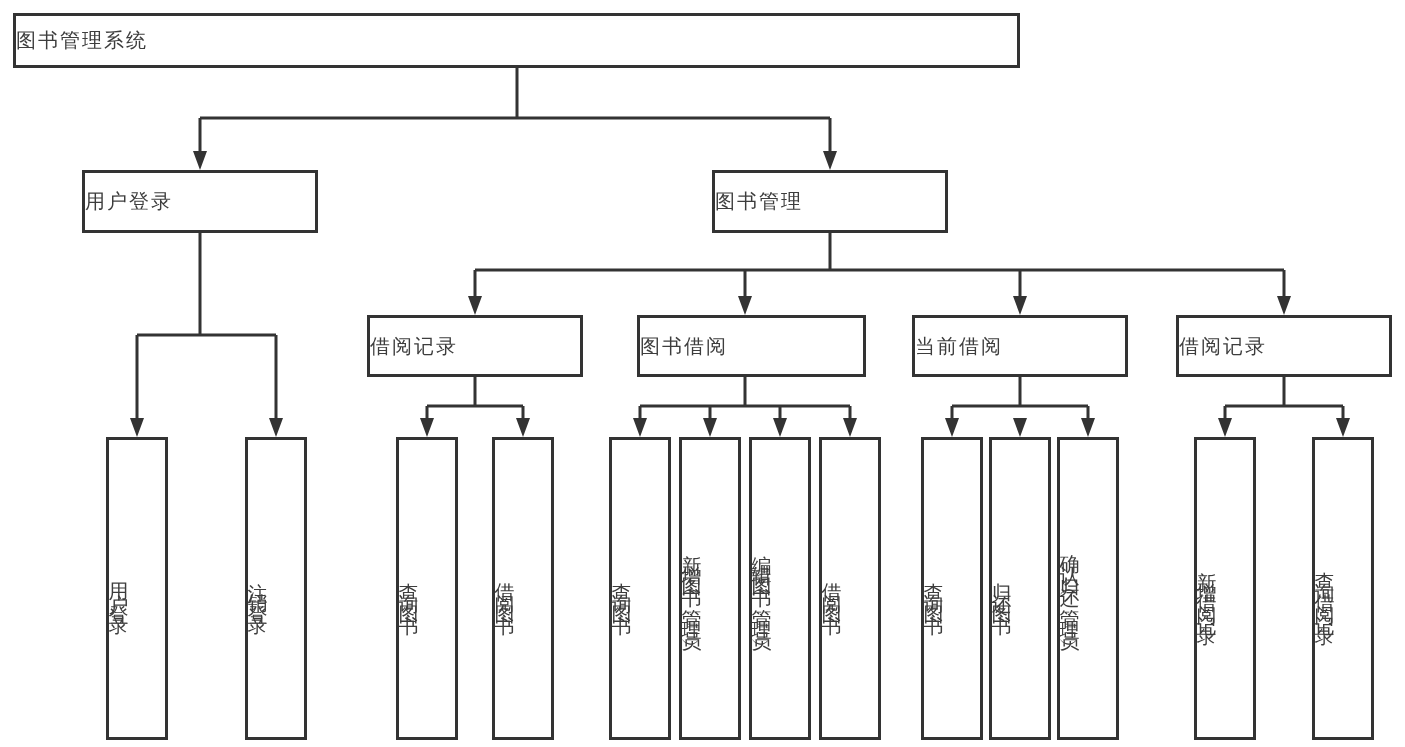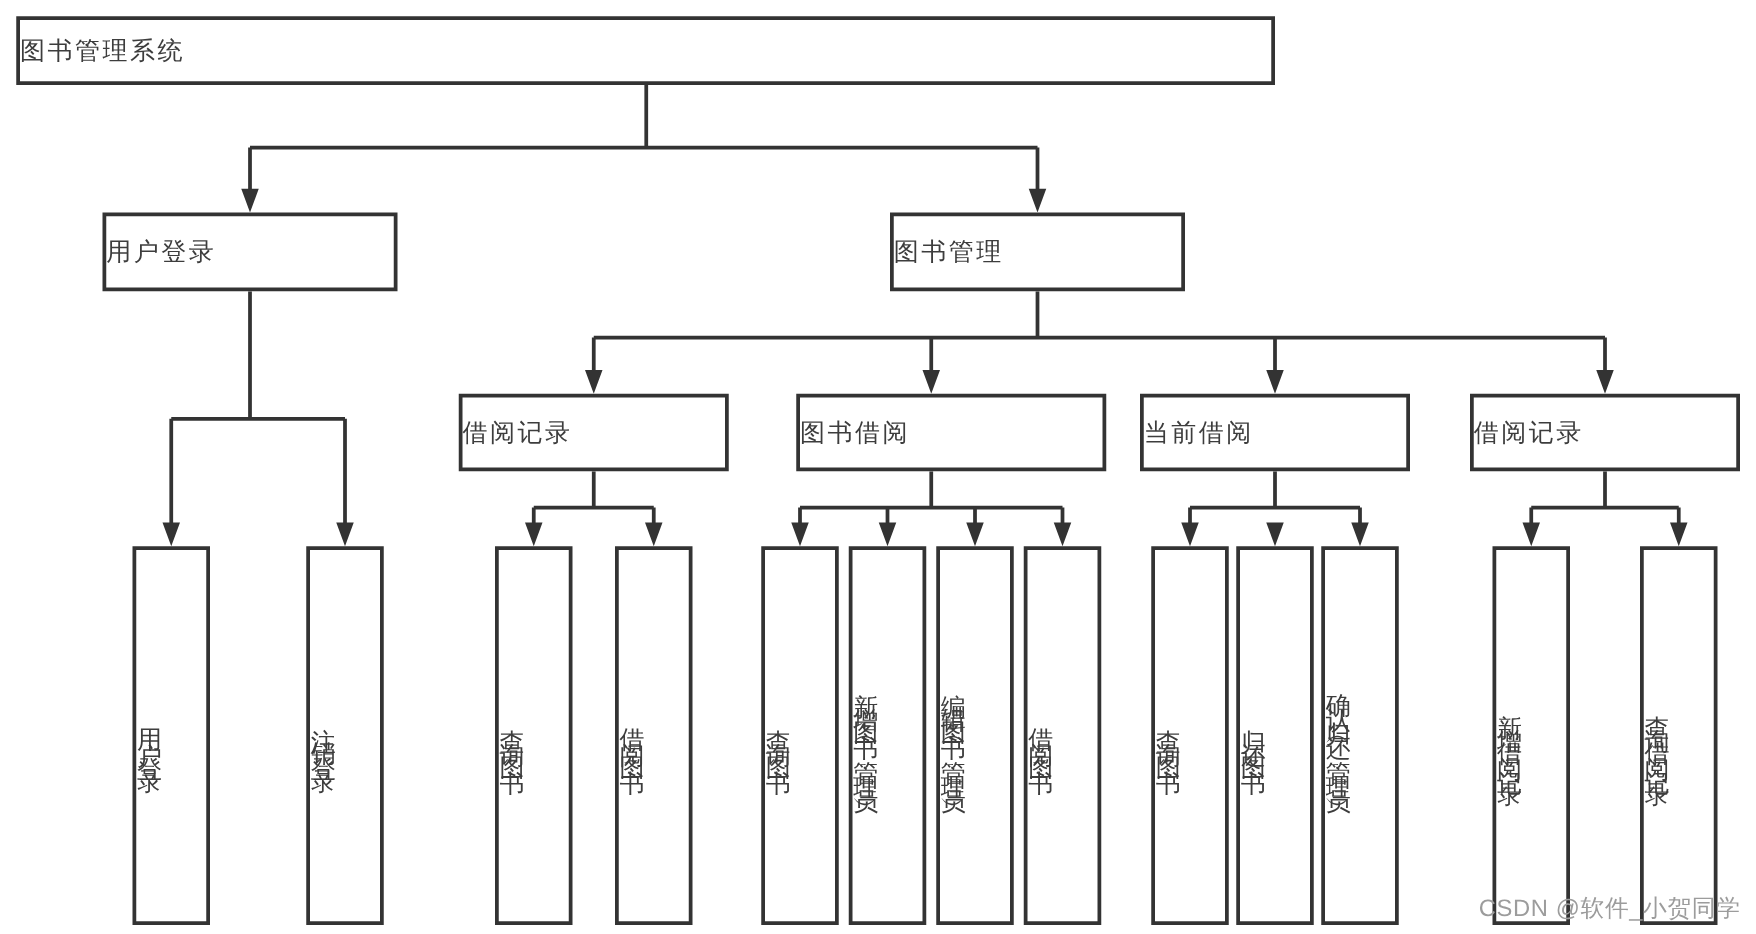--- a/index.html
+++ b/index.html
@@ -85,21 +85,21 @@
   <div class="box" style="left:82px; top:170px; width:236px; height:63px">
     <span class="lbl">用户登录</span>
   </div>
   <div class="box" style="left:712px; top:170px; width:236px; height:63px">
     <span class="lbl">图书管理</span>
   </div>
 
   <div class="box" style="left:367px; top:315px; width:216px; height:62px">
     <span class="lbl">借阅记录</span>
   </div>
-  <div class="box" style="left:637px; top:315px; width:248px; height:62px">
+  <div class="box" style="left:637px; top:315px; width:229px; height:62px">
     <span class="lbl">图书借阅</span>
   </div>
   <div class="box" style="left:1176px; top:315px; width:216px; height:62px">
     <span class="lbl">借阅记录</span>
   </div>
   <div class="box" style="left:912px; top:315px; width:216px; height:62px">
     <span class="lbl">当前借阅</span>
   </div>
 
   <div class="box" style="left:106px; top:437px; width:62px; height:303px">
@@ -139,15 +139,14 @@
     <span class="lbl v">确认归还（管理员）</span>
   </div>
 
   <div class="box" style="left:1194px; top:437px; width:62px; height:303px">
     <span class="lbl v">新增借阅记录</span>
   </div>
   <div class="box" style="left:1312px; top:437px; width:62px; height:303px">
     <span class="lbl v">查询借阅记录</span>
   </div>
 
-  <div class="watermark">CSDN @软件_小贺同学</div>
 
 </div>
 
 </body></html>

